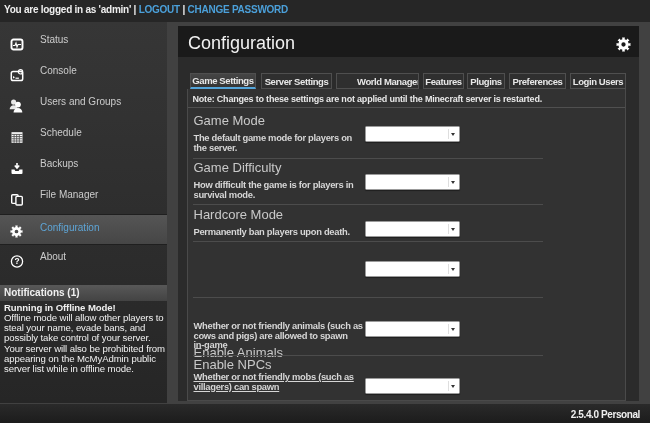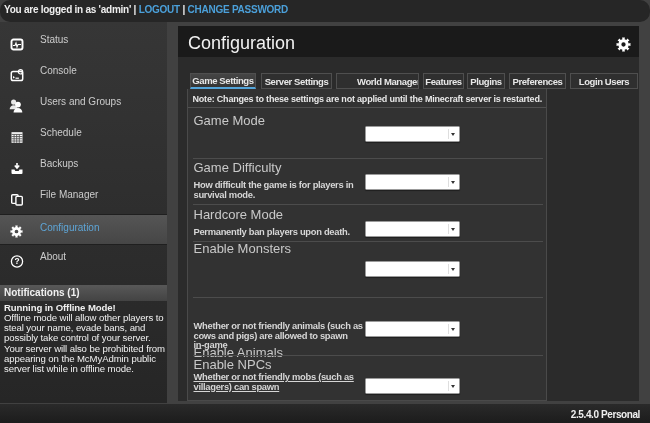--- a/index.html
+++ b/index.html
@@ -1,20 +1,20 @@
 <!DOCTYPE html>
 <html><head>
 <meta charset="utf-8">
 <style>
 * { margin:0; padding:0; box-sizing:border-box; }
 html,body { width:650px; height:423px; overflow:hidden; }
 body { font-family:"Liberation Sans", sans-serif; background:#414141; position:relative; }
 .abs { position:absolute; }
 
-#topbar { left:0; top:0; width:650px; height:22px; background:#262626;border-radius:10px; }
+#topbar { left:0; top:0; width:650px; height:22px; background:#262626; }
 #topbar .t { left:4px; top:4px; font-size:10px; letter-spacing:-0.25px; font-weight:bold; color:#efefef; white-space:nowrap; }
 #topbar a { color:#4ba0da; text-decoration:none; }
 
 #sidebar { left:0; top:22px; width:167px; height:381px; background:linear-gradient(#363636,#262626); }
 .mi { position:absolute; left:0; width:167px; height:31px; }
 .mi .ic { position:absolute; left:10px; top:11px; width:14px; height:13px; }
 .mi .lb { position:absolute; left:40px; top:7px; font-size:10px; color:#cccccc; }
 .mi.cur { background:linear-gradient(#555555,#464646); border-top:1px solid #1f1f1f; border-bottom:1px solid #1f1f1f; }
 .mi.cur .lb { color:#5ea5d6; }
 
@@ -25,21 +25,21 @@
 
 #panel { left:178px; top:26px; width:461px; height:375px; background:#2b2b2b; }
 #ptitle { left:0; top:0; width:461px; height:31px; background:#1a1a1a; }
 #ptitle .tt { position:absolute; left:10px; top:7px; font-size:18px; color:#f2f2f2; }
 #pgear { position:absolute; right:8px; top:11px; width:15px; height:15px; }
 
 #tabs { left:0px; top:47px; height:16px; }
 .tab { position:absolute; top:0; height:16px; background:#2f2f2f; border:1px solid #4f4f4f; color:#e8e8e8; font-size:9.5px; font-weight:bold; text-align:center; line-height:15px; letter-spacing:-0.4px; overflow:hidden; white-space:nowrap; }
 .tab.act { background:linear-gradient(#454545,#353535); border-bottom:2px solid #53a4d9; line-height:13px; }
 
-#content { left:9px; top:63px; width:360px; height:312px; background:#323232; border:1px solid #4a4a4a; border-top:none; overflow:hidden; position:absolute;padding-left:20px; }
+#content { left:9px; top:63px; width:439px; height:312px; background:#323232; border:1px solid #4a4a4a; border-top:none; overflow:hidden; position:absolute;padding-left:20px; }
 #notebar { left:0; top:0; width:437px; height:18.5px; background:transparent; border-bottom:1px solid #505050; }
 #notebar span { position:absolute; left:4.5px; top:5px; font-size:9px; letter-spacing:-0.2px; color:#e8e8e8; font-weight:bold; }
 .sech { position:absolute; left:5.5px; font-size:13px; color:#c9c9c9; }
 .secline { position:absolute; left:4.5px; width:350px; height:1px; background:#4c4c4c; }
 .secd { position:absolute; left:5.5px; font-size:9.4px; letter-spacing:-0.3px; line-height:9.7px; color:#d6d6d6; font-weight:bold; }
 .sel { position:absolute; left:177px; width:95px; height:16px; background:#ffffff; border:1px solid #9b9b9b; border-radius:1.5px; box-shadow:0 1px 1px rgba(0,0,0,0.4); }
 .sel:after { content:""; position:absolute; right:4px; top:6px; width:0; height:0; border-left:2.5px solid transparent; border-right:2.5px solid transparent; border-top:3.5px solid #333; }
 .sel:before { content:""; position:absolute; right:10px; top:2px; bottom:2px; width:1px; background:#dedede; }
 
 #footer { left:0; top:404px; width:650px; height:19px; background:linear-gradient(#2a2a2a,#1c1c1c);padding-left:24px; }
@@ -133,42 +133,42 @@
         <path fill="#fff" fill-rule="evenodd" d="M6.46 0.56 L9.54 0.56 L9.14 2.52 L11.07 3.32 L12.17 1.65 L14.35 3.83 L12.68 4.93 L13.48 6.86 L15.44 6.46 L15.44 9.54 L13.48 9.14 L12.68 11.07 L14.35 12.17 L12.17 14.35 L11.07 12.68 L9.14 13.48 L9.54 15.44 L6.46 15.44 L6.86 13.48 L4.93 12.68 L3.83 14.35 L1.65 12.17 L3.32 11.07 L2.52 9.14 L0.56 9.54 L0.56 6.46 L2.52 6.86 L3.32 4.93 L1.65 3.83 L3.83 1.65 L4.93 3.32 L6.86 2.52 Z M8 5.7 A2.3 2.3 0 1 0 8 10.3 A2.3 2.3 0 1 0 8 5.7 Z"></path>
       </svg>
   </div>
   <div id="tabs" class="abs">
     <div class="tab act" style="left:12px;width:66px;">Game Settings</div>
     <div class="tab" style="left:83px;width:71px;">Server Settings</div>
     <div class="tab" style="left:158px;width:83px;padding-left:20px;">World Management</div>
     <div class="tab" style="left:245px;width:41px;">Features</div>
     <div class="tab" style="left:289px;width:38px;">Plugins</div>
     <div class="tab" style="left:331px;width:57px;">Preferences</div>
-    <div class="tab" style="left:392px;width:68px;">Login Users</div>
+    <div class="tab" style="left:392px;width:56px;">Login Users</div>
   </div>
   <div id="content">
     <div id="notebar" class="abs">
         <span>Note: Changes to these settings are not applied until the Minecraft server is restarted.</span>
       </div>
 
     <div class="sech" style="top:24px;">Game Mode</div>
+    <div class="secd" style="top:44px;">The default game mode for players on<br>the server.</div>
     <div class="sel" style="top:37px;"></div>
 
     <div class="secline" style="top:69px;"></div>
     <div class="sech" style="top:70.5px;">Game Difficulty</div>
     <div class="secd" style="top:91px;">How difficult the game is for players in<br>survival mode.</div>
     <div class="sel" style="top:84.5px;"></div>
 
     <div class="secline" style="top:114.5px;"></div>
     <div class="sech" style="top:117.5px;">Hardcore Mode</div>
     <div class="secd" style="top:138px;">Permanently ban players upon death.</div>
     <div class="sel" style="top:131.5px;"></div>
 
     <div class="secline" style="top:152px;"></div>
-    <div class="sech" style="top:151.5px;">Enable Monsters</div>
     <div class="sel" style="top:171.5px;"></div>
 
     <div class="secline" style="top:207.5px;"></div>
     <div class="sech" style="top:217px;margin-top:39px;">Enable Animals</div>
     <div class="secd" style="top:232px;">Whether or not friendly animals (such as<br>cows and pigs) are allowed to spawn<br>in-game</div>
     <div class="sel" style="top:231.5px;"></div>
 
     <div class="secline" style="top:265.5px;"></div>
     <div class="sech" style="top:268px;">Enable NPCs</div>
     <div class="secd" style="top:283px;text-decoration:underline;">Whether or not friendly mobs (such as<br>villagers) can spawn</div>

